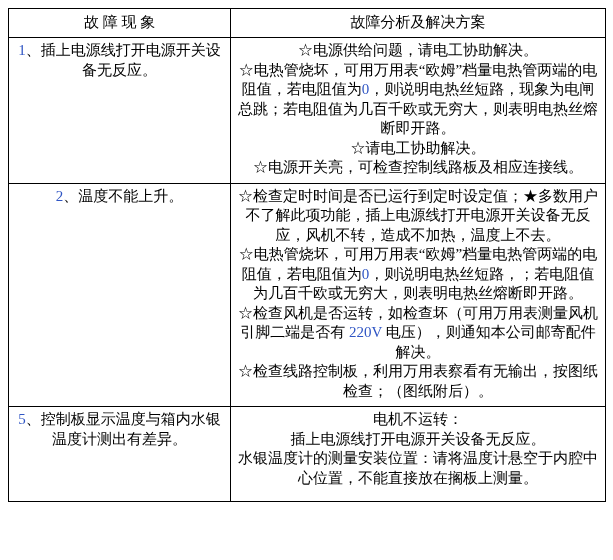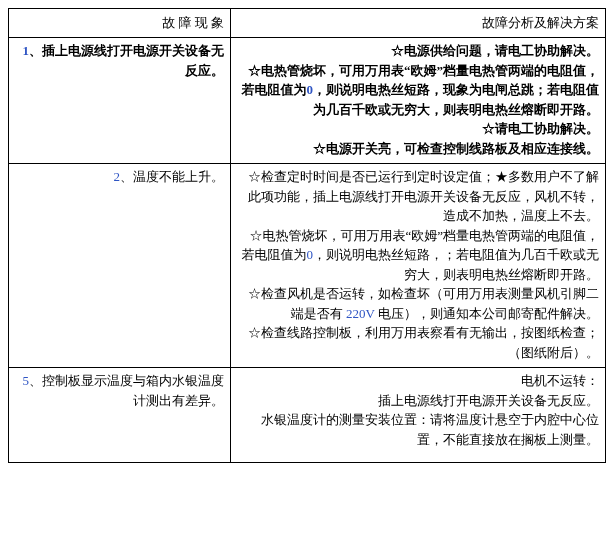--- a/index.html
+++ b/index.html
@@ -22,37 +22,37 @@
   }
   table.fault-table {
     border-collapse: collapse;
     width: 597px;
     table-layout: fixed;
   }
   table.fault-table td, table.fault-table th {
     border: 1px solid #000000;
     vertical-align: top;
     padding: 3px 6px 5px 6px;
-    font-size: 13px;
+    font-size: 15px;
     line-height: 19.5px;
     font-weight: normal;
     color: #000000;
-    text-align: right;
+    text-align: center;
     overflow: hidden;
   }
   col.c1 { width: 222px; }
   col.c2 { width: 375px; }
   tr.header-row th {
     height: 24px;
     vertical-align: middle;
     padding-top: 2px;
     padding-bottom: 2px;
   }
   
-  tr.r0 td { height: 106px; font-weight: bold; }
+  tr.r0 td { height: 106px; }
   tr.r1 td { height: 176px; font-family: Liberation Serif, serif; }
   tr.r2 td { height: 33px; }
   tr.r3 td { height: 15px; }
   tr.r4 td { height: 86px; }
   p.cell-line {
     margin: 0;
     padding: 0;
   }
   .latin {
     color: #2f55c4;

